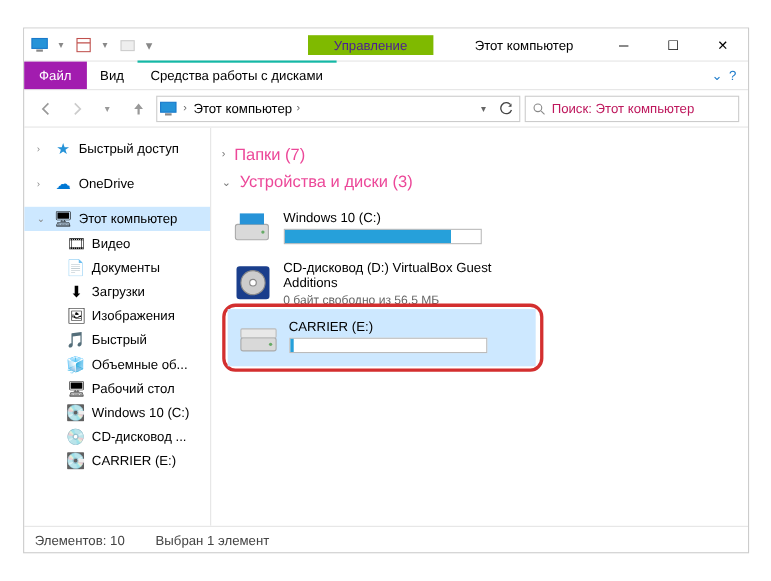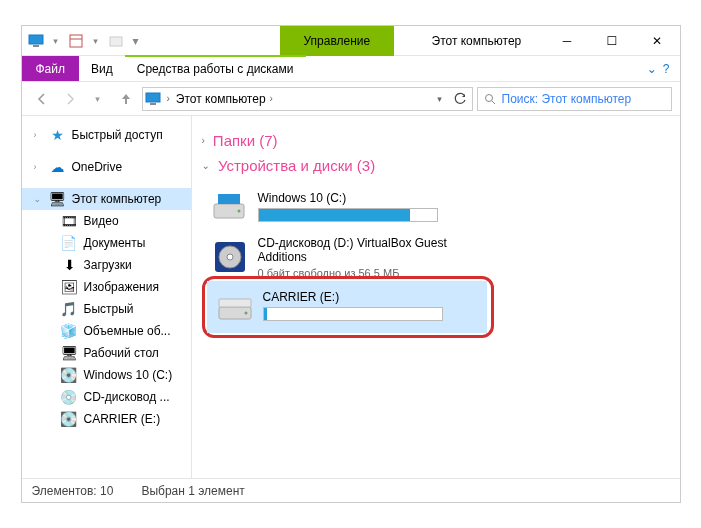--- a/index.html
+++ b/index.html
@@ -1,36 +1,36 @@
 <!DOCTYPE html>
 <html><head>
 <meta charset="utf-8">
 <style>
 *{box-sizing:border-box;margin:0;padding:0;font-family:"Segoe UI",Tahoma,sans-serif;font-size:12px}
 body{background:#fff;width:701px;height:528px;overflow:hidden}
 .window{background:#fff;border:1px solid #ccc;width:660px;height:478px;margin:25px auto;display:flex;flex-direction:column;position:relative}
 .titlebar{display:flex;align-items:center;height:30px;background:#fff;border-bottom:1px solid #e5e5e5}
 .qat{display:flex;align-items:center;padding:0 6px;gap:4px}
 .qat-icon{width:16px;height:16px;display:flex;align-items:center;justify-content:center}
-.ribbon-tab{height:30px;background:#7fba00;color:#000000;padding:0 24px;display:flex;align-items:center;justify-content:center;margin-left:130px}
+.ribbon-tab{height:18px;background:#7fba00;color:#4c1d95;padding:0 24px;display:flex;align-items:center;justify-content:center;margin-left:130px}
 .title-text{position:absolute;left:410px;color:#000}
 .win-controls{margin-left:auto;display:flex}
 .win-btn{width:45px;height:30px;display:flex;align-items:center;justify-content:center;color:#000;font-size:12px}
 .menubar{display:flex;height:26px;align-items:stretch;border-bottom:1px solid #e5e5e5}
 .menu-file{background:#a21caf;color:#fff;padding:0 14px;display:flex;align-items:center}
 .menu-item{padding:0 12px;display:flex;align-items:center;color:#000}
-.menu-titem{border-top:2px solid #84cc16;margin-top:-1px}
+.menu-titem{border-top:2px solid #14b8a6;margin-top:-1px}
 .menu-caret{margin-left:auto;padding:0 10px;display:flex;align-items:center;color:#1979ca}
 .navbar{display:flex;align-items:center;height:34px;padding:4px 8px;gap:4px;border-bottom:1px solid #e5e5e5}
 .nav-btn{width:24px;height:24px;display:flex;align-items:center;justify-content:center;color:#999}
 .pathbar{flex:1;height:24px;border:1px solid #ccc;display:flex;align-items:center;padding:0 2px;gap:6px}
 .path-icon{width:16px;height:16px}
 .path-seg{display:flex;align-items:center;gap:4px}
 .path-caret{color:#666;font-size:10px}
-.searchbar{width:195px;height:24px;border:1px solid #ccc;display:flex;align-items:center;padding:0 6px;color:#3b82f6;gap:6px}
+.searchbar{width:195px;height:24px;border:1px solid #ccc;display:flex;align-items:center;padding:0 6px;color:#be185d;gap:6px}
 .content{flex:1;display:flex;overflow:hidden}
 .sidebar{width:170px;border-right:1px solid #e5e5e5;padding:8px 0;overflow:hidden}
 .side-item{display:flex;align-items:center;height:22px;padding:0 8px 0 28px;gap:6px;position:relative}
 .side-item.sel{background:#cde8ff}
 .side-icon{width:16px;height:16px;display:flex;align-items:center;justify-content:center;font-size:14px}
 .side-expand{position:absolute;left:12px;color:#888;font-size:9px}
 .main{flex:1;padding:10px 10px;overflow:hidden;position:relative}
 .group-hdr{display:flex;align-items:center;gap:8px;color:#1a4e8a;margin:6px 0 8px 0}
 .group-caret{font-size:10px;color:#777}
 .group-title{font-size:15px;color:#ec4899}

